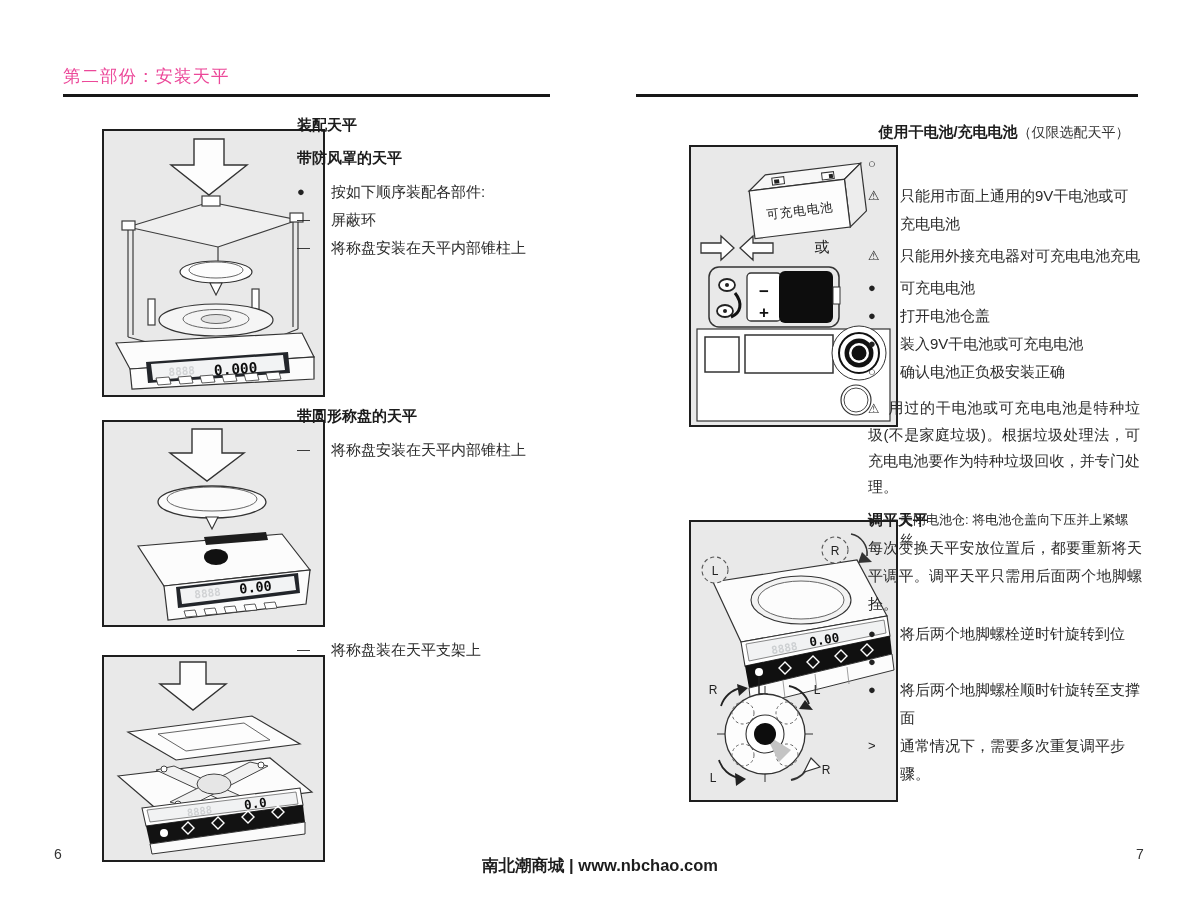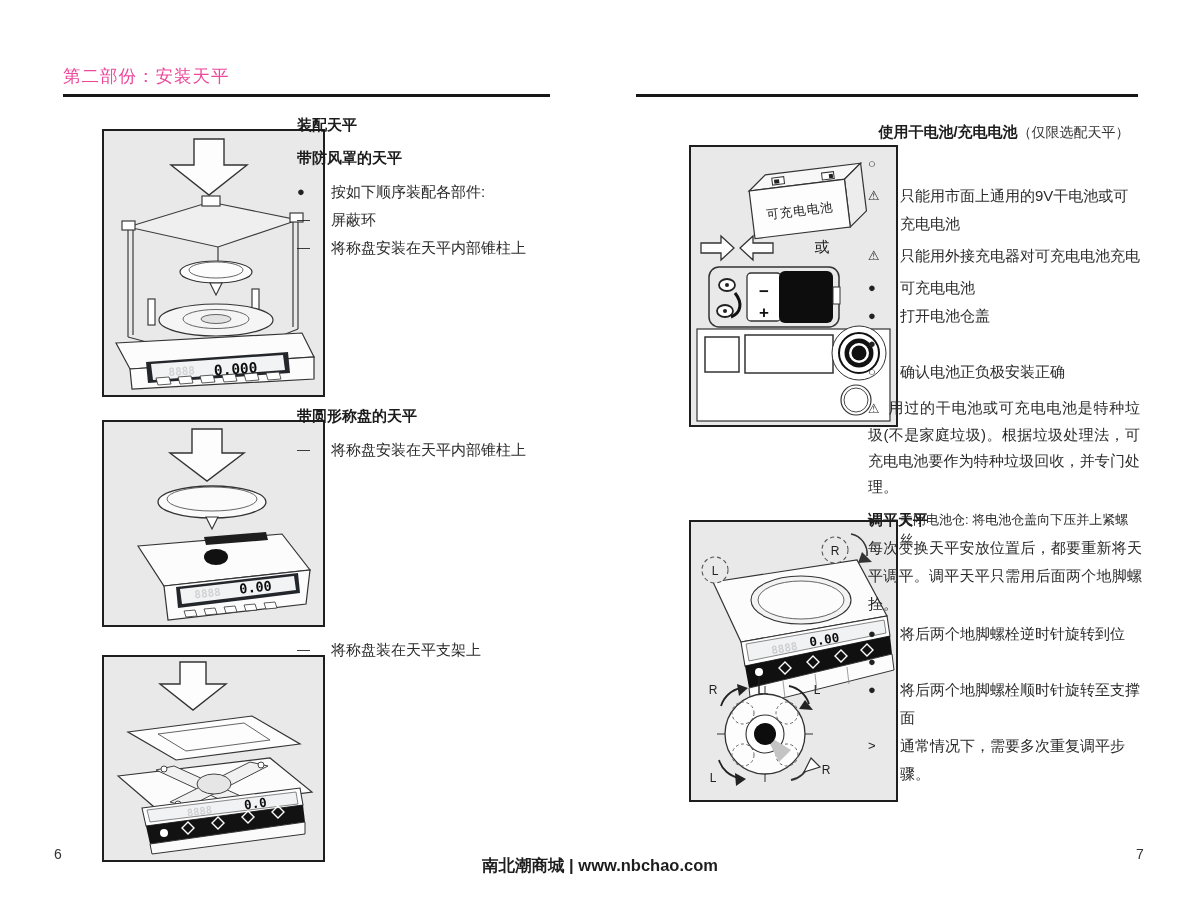--- a/index.html
+++ b/index.html
@@ -332,20 +332,21 @@
     <div class="li">
         <span class="mk">●</span>
         <span class="tx">可充电电池</span>
       </div>
     <div class="li">
         <span class="mk">●</span>
         <span class="tx">打开电池仓盖</span>
       </div>
     <div class="li">
         <span class="mk">●</span>
+        <span class="tx">装入9V干电池或可充电电池</span>
       </div>
     <div class="li">
         <span class="mk">○</span>
         <span class="tx">确认电池正负极安装正确</span>
       </div>
     <div class="warn"><span class="mk">⚠</span><span>用过的干电池或可充电电池是特种垃圾(不是家庭垃圾)。根据垃圾处理法，可充电电池要作为特种垃圾回收，并专门处理。</span></div>
     <div class="li small">
         <span class="mk">●</span>
         <span class="tx">关闭电池仓: 将电池仓盖向下压并上紧螺丝</span>
       </div>

